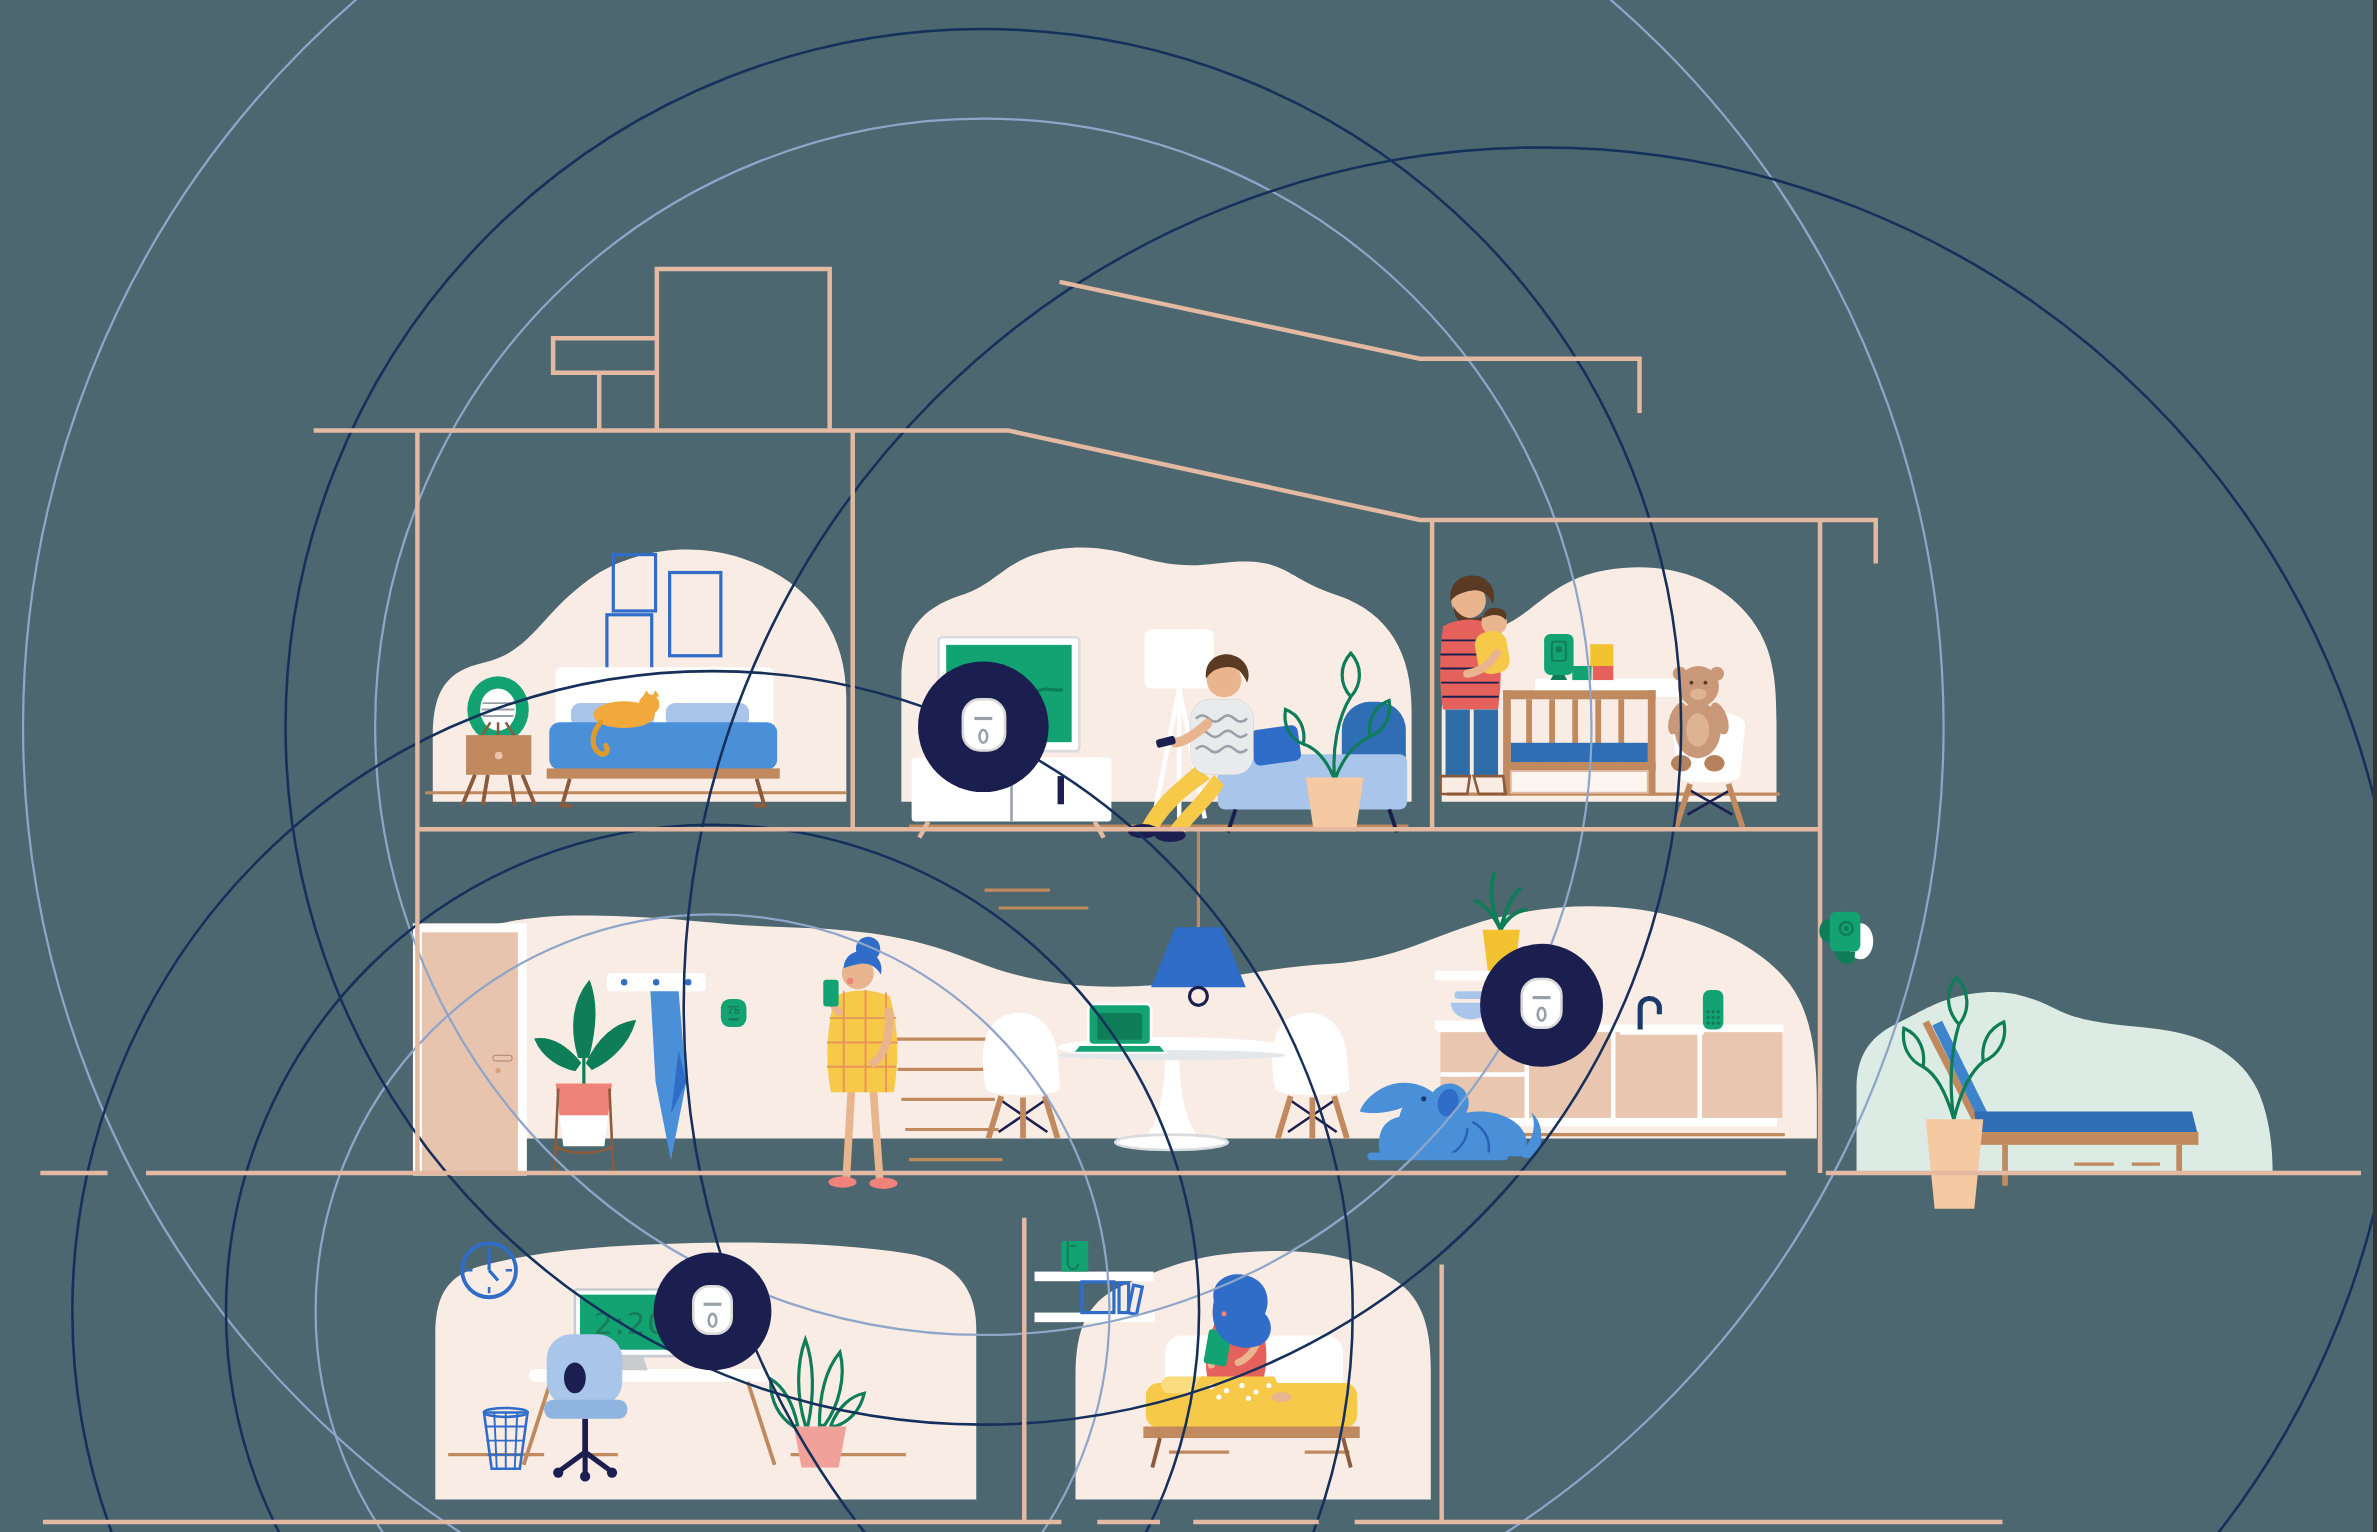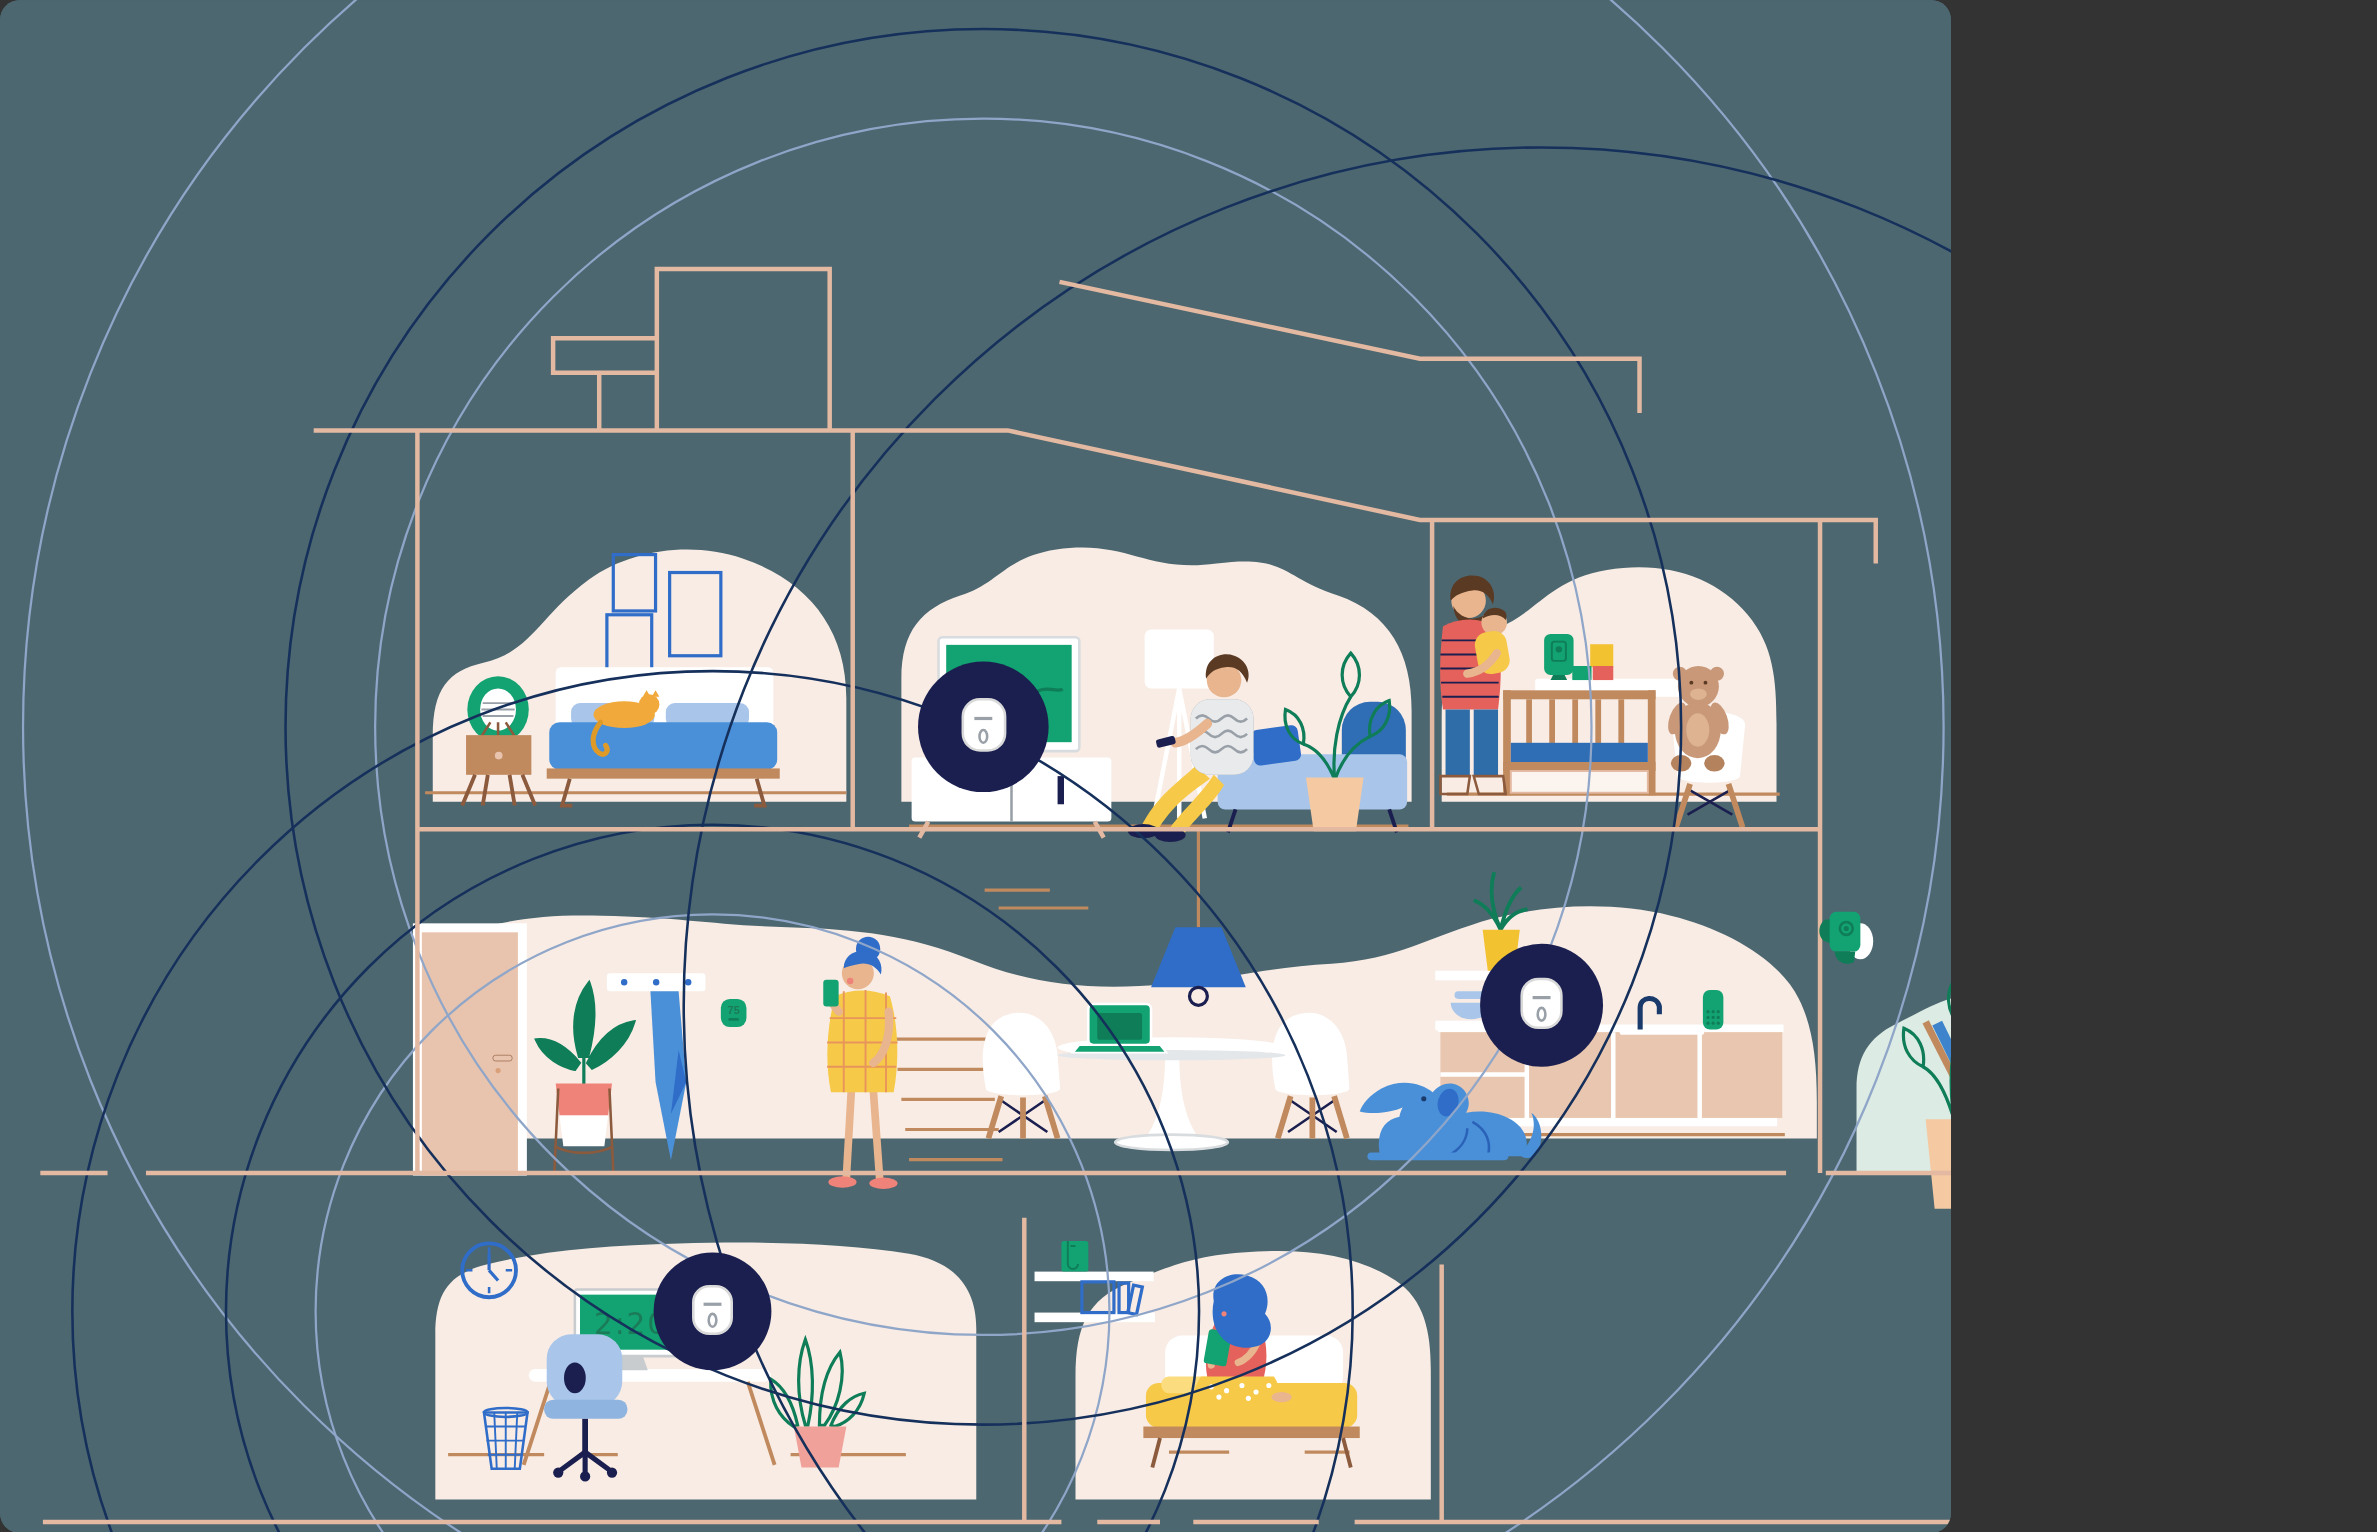--- a/index.html
+++ b/index.html
@@ -1,17 +1,17 @@
 <!DOCTYPE html>
 <html style="--background: #4C6770; --room-fill: #F8ECE5; --outdoor-fill: #DCEBE3; --structure-line: #E3B9A2; --wood: #C08A5E; --wood-dark: #8C5A3C; --navy: #1A1F4F; --arc-navy: #16305C; --arc-light: #8FA6C9; --green: #13A271; --green-dark: #0E7D58; --screen-text: #1B7A58; --blue: #4A90D9; --blue-medium: #2F6DC9; --blue-deep: #2F6DB5; --blue-light: #A9C6EA; --yellow: #F7C948; --yellow-deep: #F2C230; --red: #E5625C; --coral: #F08379; --pink: #F0A29A; --peach: #F5C9A2; --skin: #E8B58E; --hair-brown: #5B3A24; --gray: #9AA0A8; --white: #FFFFFF;font-size:10.2px"><head>
 <meta charset="utf-8">
 <style>
   html,body{margin:0;padding:0;background:#333;}
-  .stage{position:relative;width:1951px;height:1533px;overflow:hidden;
-         font-family:"Liberation Sans", sans-serif;background:var(--background);border-radius:20px;}
+  .stage{position:relative;width:2373px;height:1533px;overflow:hidden;
+         font-family:"Liberation Sans", sans-serif;background:var(--background);}
   svg{display:block}
   
   .bg{fill:var(--background)} .rm{fill:var(--room-fill)} .mint{fill:var(--outdoor-fill)}
   .w{fill:var(--white)} .navy{fill:var(--navy)} .grn{fill:var(--green)} .grnd{fill:var(--green-dark)}
   .blu{fill:var(--blue)} .blum{fill:var(--blue-medium)} .blud{fill:var(--blue-deep)} .blul{fill:var(--blue-light)}
   .yel{fill:var(--yellow)} .yeld{fill:var(--yellow-deep)} .red{fill:var(--red)} .coral{fill:var(--coral)}
   .pink{fill:var(--pink)} .skin{fill:var(--skin)} .hair{fill:var(--hair-brown)} .wd{fill:var(--wood)}
   .gray{fill:var(--gray)} .peach{fill:var(--peach)}
   
   .ln{stroke:var(--structure-line);stroke-width:7;fill:none;stroke-linecap:butt}

